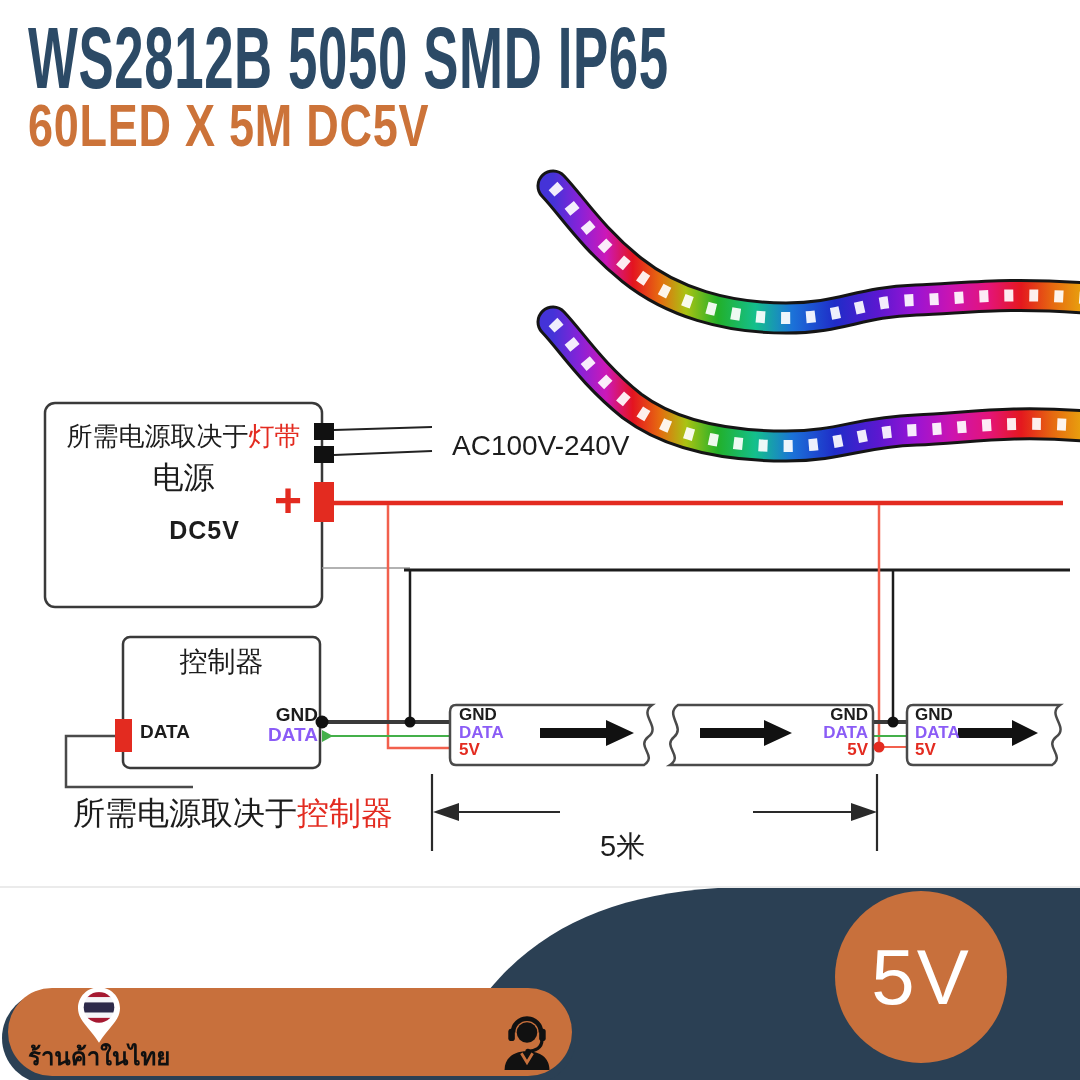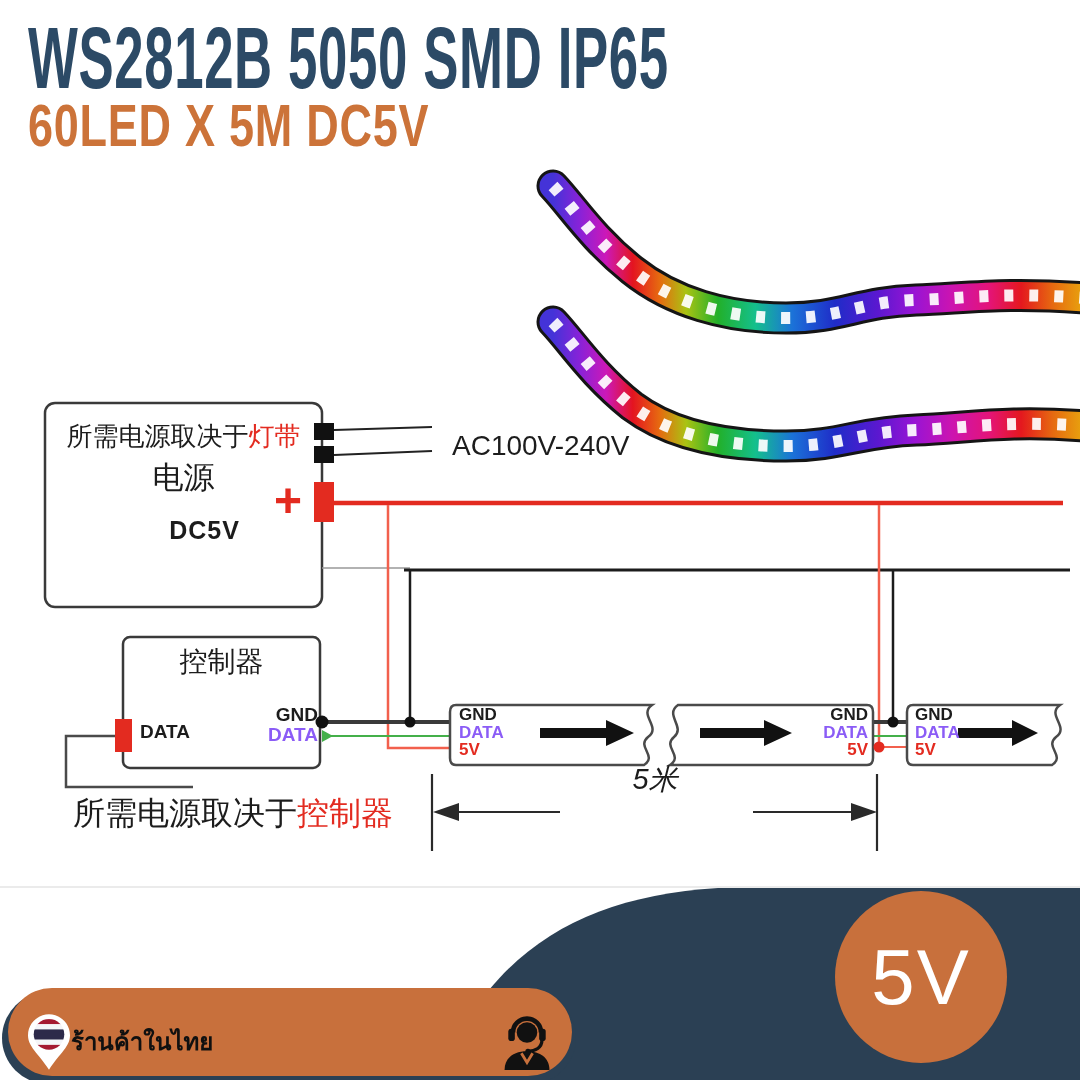--- a/index.html
+++ b/index.html
@@ -20,29 +20,29 @@
   .psu-note{left:45px;top:423px;width:277px;text-align:center;font-size:26px;}
   .psu-name{left:45px;top:462px;width:277px;text-align:center;font-size:31px;font-weight:500;}
   .psu-volt{left:45px;top:518px;width:319px;text-align:center;font-size:25px;font-weight:700;letter-spacing:1px;}
   .plus-sign{left:274px;top:477px;font-size:48px;font-weight:700;color:#e32b20;}
   .ac-label{left:452px;top:432px;font-size:28px;}
   .ctrl-name{left:123px;top:648px;width:197px;text-align:center;font-size:28px;font-weight:500;}
   .power-label{left:140px;top:722px;font-size:19px;font-weight:800;}
   .ctrl-gnd{left:230px;top:705px;width:88px;text-align:right;font-size:19px;font-weight:800;}
   .ctrl-data{left:230px;top:725px;width:88px;text-align:right;font-size:19px;font-weight:800;}
   .pin{font-size:17px;font-weight:800;}
-  .dim-label{left:600px;top:765px;width:110px;text-align:center;font-size:29px;font-style:italic;}
+  .dim-label{left:600px;top:832px;width:110px;text-align:left;font-size:29px;}
   .ctrl-note{left:73px;top:797px;font-size:32px;}
 
   
   .divider{left:0;top:886px;width:1080px;height:2px;background:#ebebeb;}
   .pill-shadow{left:2px;top:992px;width:574px;height:92px;border-radius:46px;background:#2b4054;}
   .pill{left:8px;top:988px;width:564px;height:88px;border-radius:44px;background:#c8703c;
         display:flex;align-items:flex-end;justify-content:space-between;padding:0 18px 6px 20px;box-sizing:border-box;}
-  .badge{display:flex;flex-direction:row;align-items:center;justify-content:flex-end;gap:1px;}
+  .badge{display:flex;flex-direction:column;align-items:center;justify-content:flex-end;gap:1px;}
   .badge-label{font-size:24px;font-weight:800;color:#101010;white-space:nowrap;line-height:1.1;}
   .v-circle{left:835px;top:891px;width:172px;height:172px;border-radius:50%;background:#c8703c;
         display:flex;align-items:center;justify-content:center;color:#ffffff;font-size:78px;letter-spacing:2px;}
 </style>
 </head>
 <body>
 
 <div class="stage">
 
   <div class="abs title">WS2812B 5050 SMD IP65</div>

